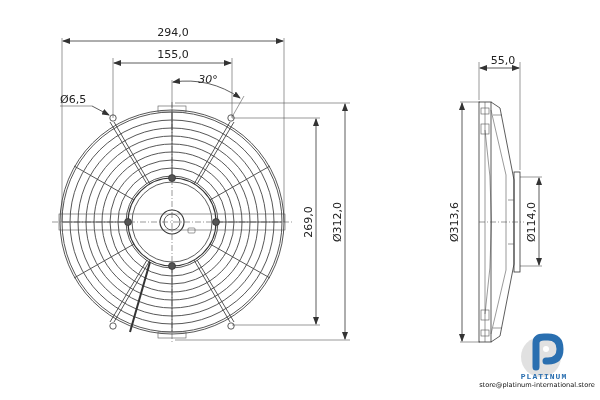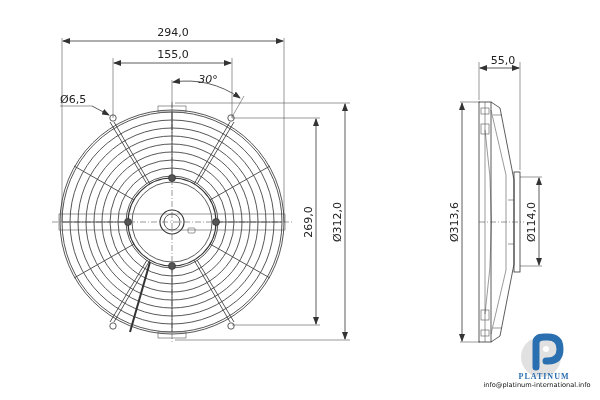--- a/index.html
+++ b/index.html
@@ -4,21 +4,21 @@
 <style>
   html, body { margin:0; padding:0; background:#ffffff; }
   body { width:600px; height:400px; position:relative; overflow:hidden; font-family:"DejaVu Sans", sans-serif; }
   svg { position:absolute; left:0; top:0; }
   .dim { font-family:"DejaVu Sans", sans-serif; font-size:11px; fill:#222; }
   .ln { stroke:#333; stroke-width:0.8; fill:none; }
   .thin { stroke:#555; stroke-width:0.6; fill:none; }
   .grill { stroke:#444; stroke-width:0.9; fill:none; }
   .center { stroke:#555; stroke-width:0.6; stroke-dasharray:6 2 1 2; fill:none; }
   .brand { position:absolute; left:488px; top:326px; width:112px; text-align:center; }
-  .brand-name { font-family:Liberation Serif, serif; font-size:8px; font-weight:bold; color:#2a6fb0; letter-spacing:1px; margin-top:-2px; }
+  .brand-name { font-family:Liberation Mono, monospace; font-size:8px; font-weight:bold; color:#2a6fb0; letter-spacing:1px; margin-top:-2px; }
   .brand-email { font-family:"DejaVu Sans", sans-serif; font-size:6.6px; color:#111; white-space:nowrap; margin-left:-14px; }
 </style>
 </head>
 <body>
 
 <svg width="600" height="400" viewBox="0 0 600 400">
   <defs>
     <marker id="arr" markerWidth="8" markerHeight="6" refX="7" refY="3" orient="auto" markerUnits="userSpaceOnUse">
       <path d="M0,0 L8,3 L0,6 z" fill="#333"></path>
     </marker>
@@ -178,14 +178,14 @@
   <g transform="translate(544,355)">
     <circle r="20" fill="#c8c8c8" opacity="0.55" transform="translate(-3,2)"></circle>
     <path d="M-8,12 L-8,-12 Q-8,-18 0,-18 L4,-18 Q16,-18 16,-6 Q16,6 4,6 L2,6" fill="none" stroke="#2a6fb0" stroke-width="7" stroke-linecap="round"></path>
     <circle cx="2" cy="-6" r="3" fill="#ffffff"></circle>
   </g>
 </svg>
 
 <div class="brand">
   <div style="height:48px"></div>
   <div class="brand-name">PLATINUM</div>
-  <div class="brand-email">info@platinum-international.info</div>
+  <div class="brand-email">store@platinum-international.store</div>
 </div>
 
 </body></html>

